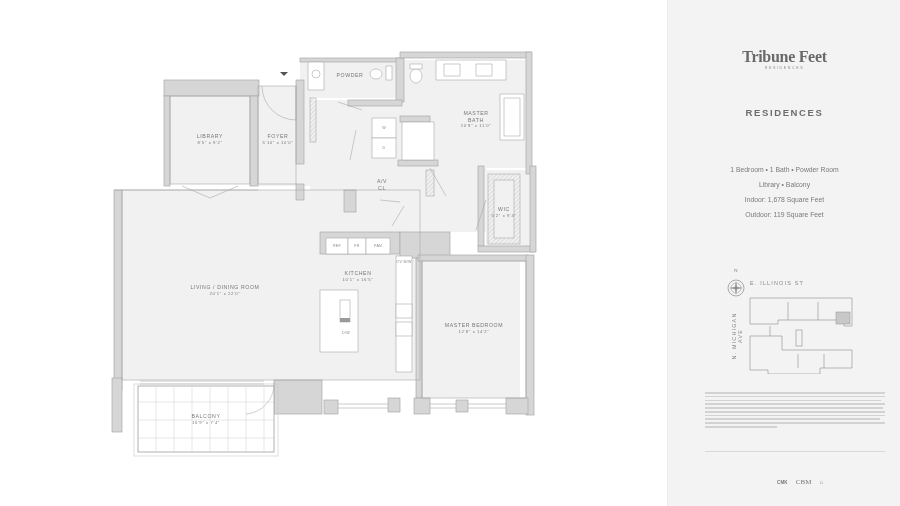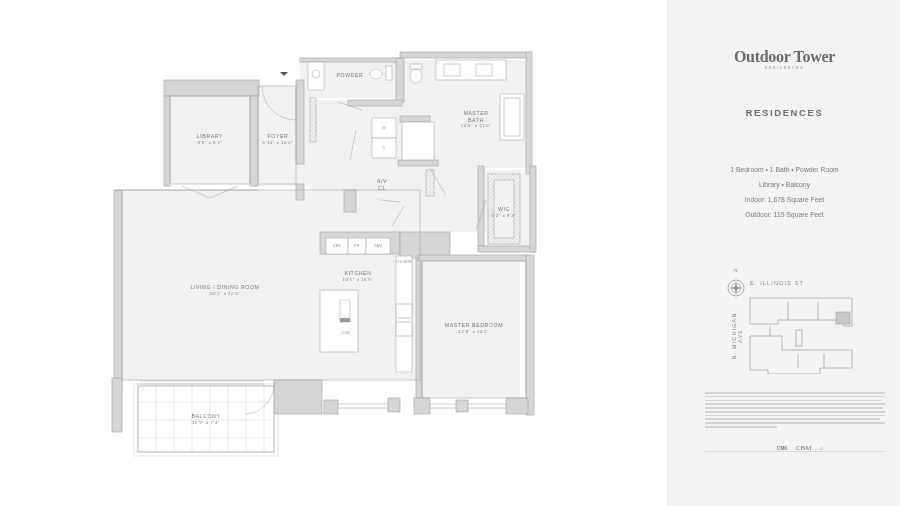--- a/index.html
+++ b/index.html
@@ -24,21 +24,21 @@
                  font-size:9.5px; letter-spacing:1.6px; color:#6c6c6c; font-weight:bold; }
   .res-numbers { position:absolute; top:122px; left:0; width:100%; text-align:center;
                  font-family:"Liberation Serif", serif; font-size:27px; color:#6a6a6a; letter-spacing:0.5px; }
   .feat { position:absolute; left:0; width:100%; text-align:center; font-size:6.8px; color:#7a7a7a; }
   .compass { position:absolute; left:726px; top:278px; }
   .street { position:absolute; font-size:5.4px; color:#888; letter-spacing:1.2px; }
   .keyplan { position:absolute; left:748px; top:292px; }
   .disclaimer { position:absolute; left:705px; top:392px; width:180px; }
   .disclaimer .line { height:1.6px; background:#d2d2d2; margin-bottom:2.2px; }
   .foot-rule { position:absolute; left:705px; top:451px; width:180px; height:1px; background:#d8d8d8; }
-  .foot-logos { position:absolute; left:760px; top:444px; width:80px; display:flex; gap:8px;
+  .foot-logos { position:absolute; left:760px; top:478px; width:80px; display:flex; gap:8px;
                 align-items:center; justify-content:center; color:#7a7a7a; }
   .foot-logos .l1 { font-size:4.5px; font-weight:bold; letter-spacing:0.2px; }
   .foot-logos .l2 { font-size:7px; font-family:"Liberation Serif", serif; }
   .foot-logos .l3 { font-size:6px; }
 </style>
 </head>
 <body>
 
 <div id="plan">
   <svg width="666" height="506" viewBox="0 0 666 506">
@@ -238,21 +238,21 @@
   <div class="tiny" style="left:327px;top:244px;width:20px;">REF</div>
   <div class="tiny" style="left:349px;top:244px;width:16px;">FR</div>
   <div class="tiny" style="left:367px;top:244px;width:22px;">PAN</div>
   <div class="tiny" style="left:396px;top:260px;width:16px;">OV M/W</div>
   <div class="tiny" style="left:336px;top:331px;width:20px;">D/W</div>
   <div class="tiny" style="left:374px;top:126px;width:20px;">W</div>
   <div class="tiny" style="left:374px;top:146px;width:20px;">D</div>
 </div>
 
 <div id="panel">
-  <div class="logo">Outdoor Tower</div>
+  <div class="logo">Tribune Feet</div>
   <div class="logo-sub">RESIDENCES</div>
   <div class="res-heading">RESIDENCES</div>
   <div class="feat" style="top:166px;">1 Bedroom • 1 Bath • Powder Room</div>
   <div class="feat" style="top:181px;">Library • Balcony</div>
   <div class="feat" style="top:196px;">Indoor: 1,678 Square Feet</div>
   <div class="feat" style="top:211px;">Outdoor: 119 Square Feet</div>
 </div>
 
 <div class="compass">
   <div style="position:absolute;left:8px;top:-10px;font-size:5px;color:#777;font-family:'Liberation Serif',serif;">N</div>

